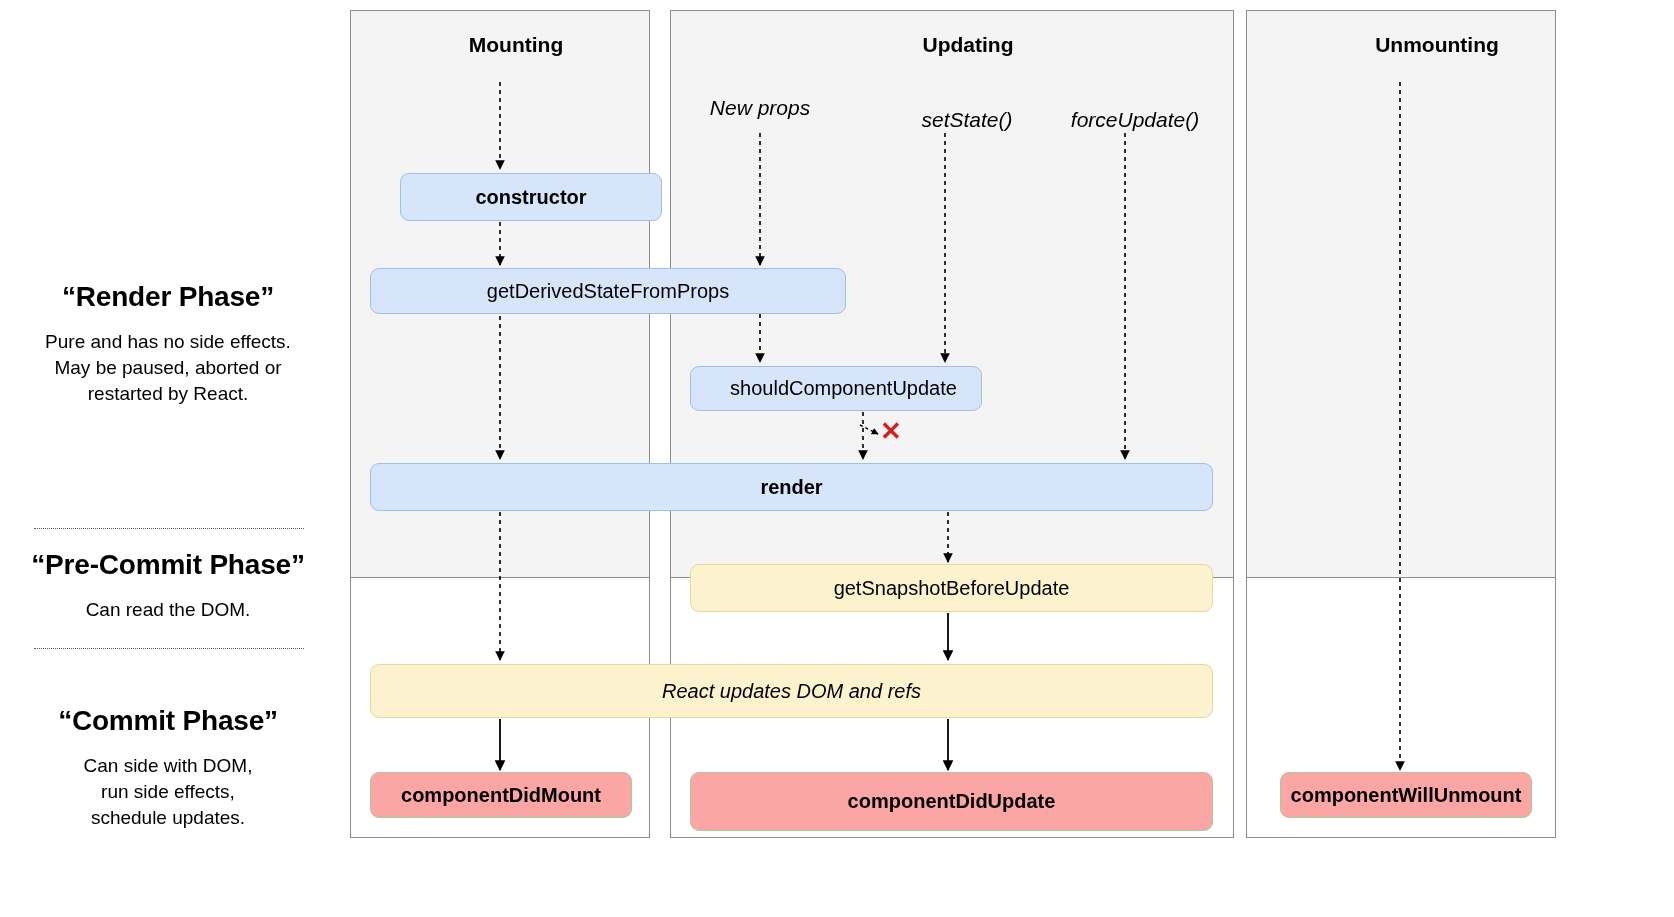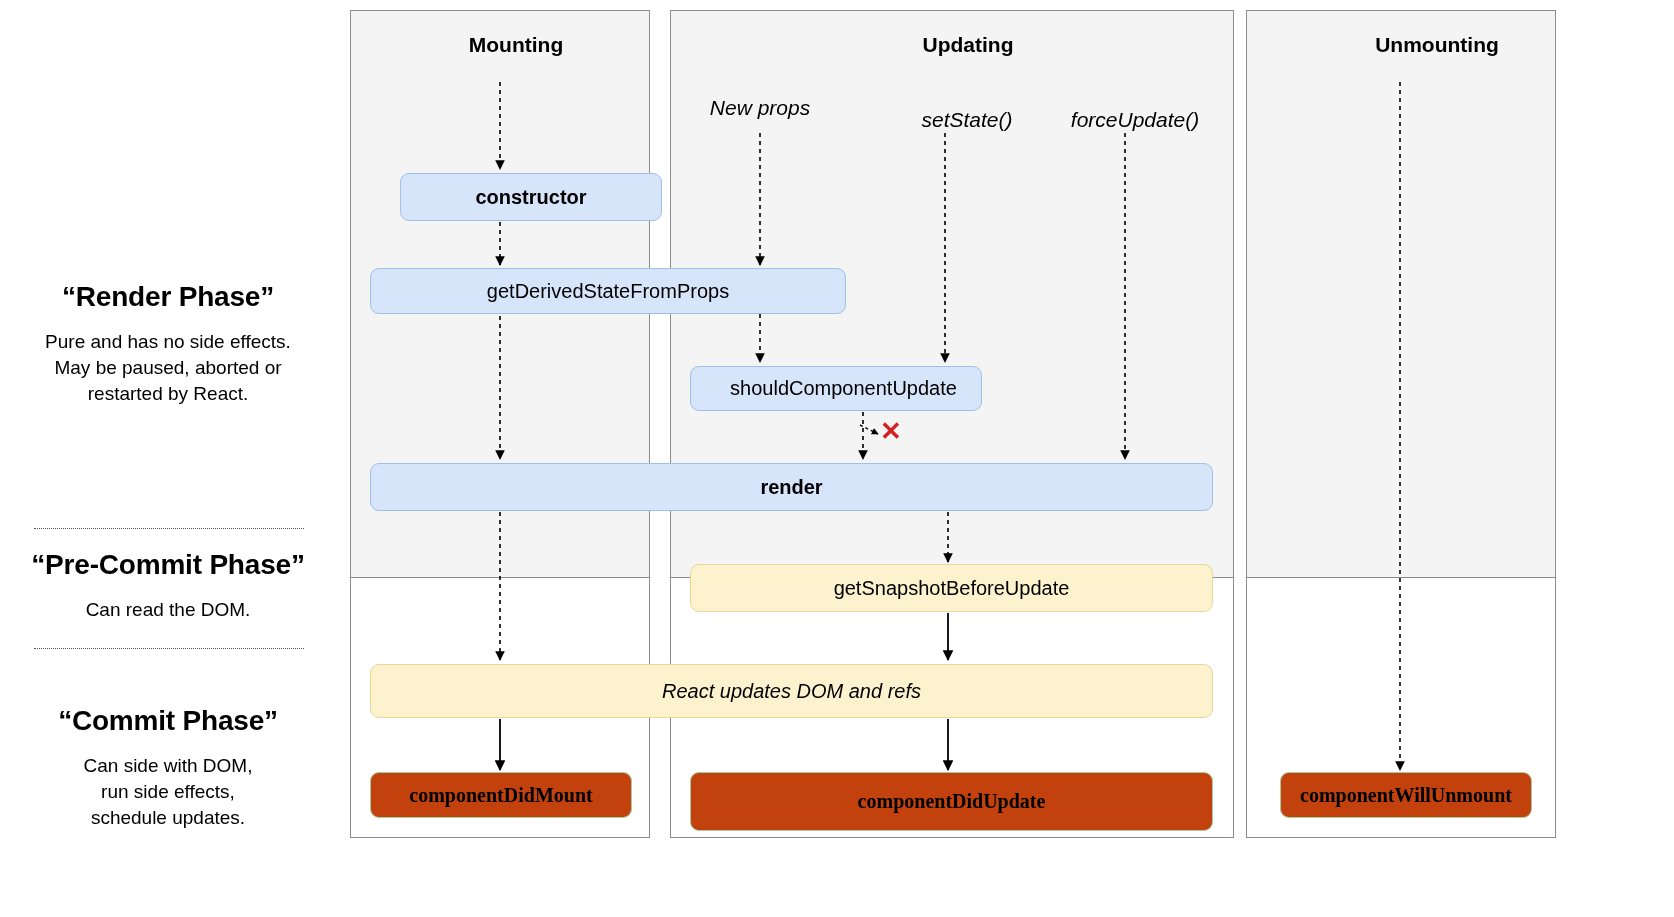--- a/index.html
+++ b/index.html
@@ -102,23 +102,22 @@
   }
   .node.blue {
     background: #d7e5fb;
     border: 1.3px solid #9fc0e8;
   }
   .node.yellow {
     background: #fdf2ce;
     border: 1.3px solid #e8d79a;
   }
   .node.green {
-    background: #c2410c;
+    background: #fca5a5;
     border: 1.3px solid #a9cb9d;
-    font-family: Liberation Serif, serif;
   }
   .node.bold { font-weight: bold; }
   .node.italic { font-style: italic; }
 
   
   #wires {
     position: absolute;
     left: 0; top: 0;
     width: 1674px;
     height: 917px;

